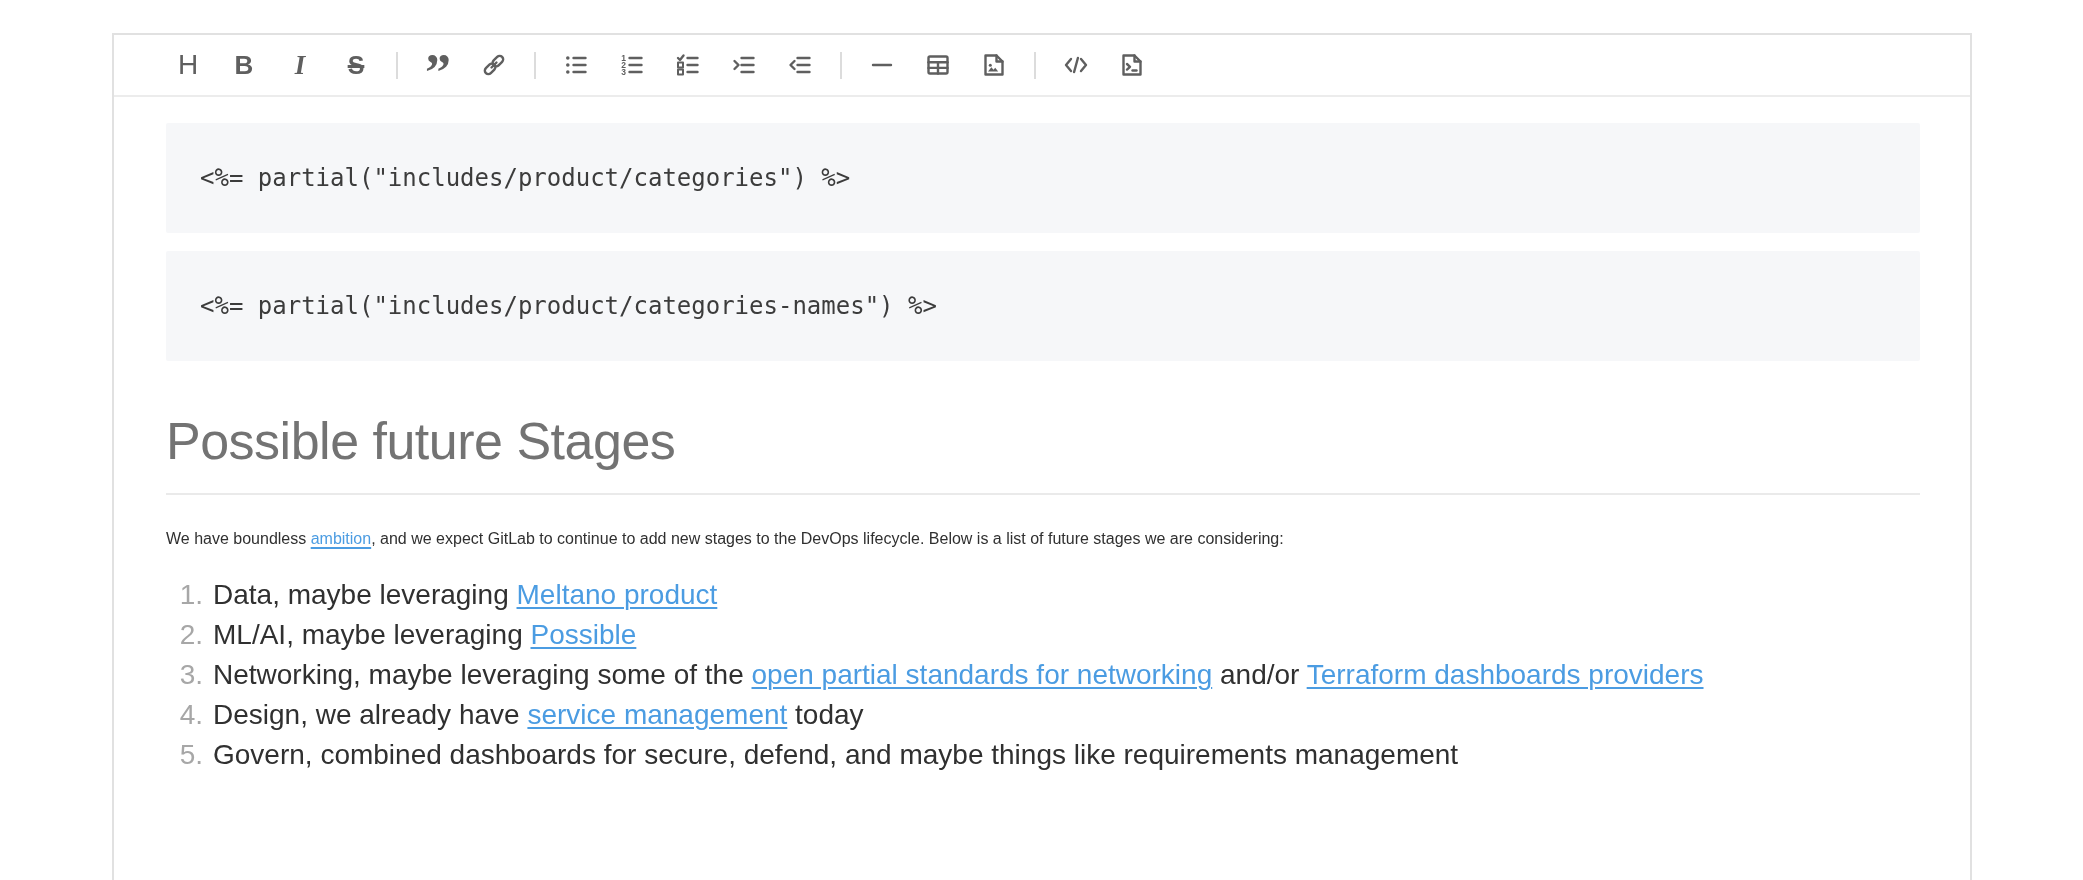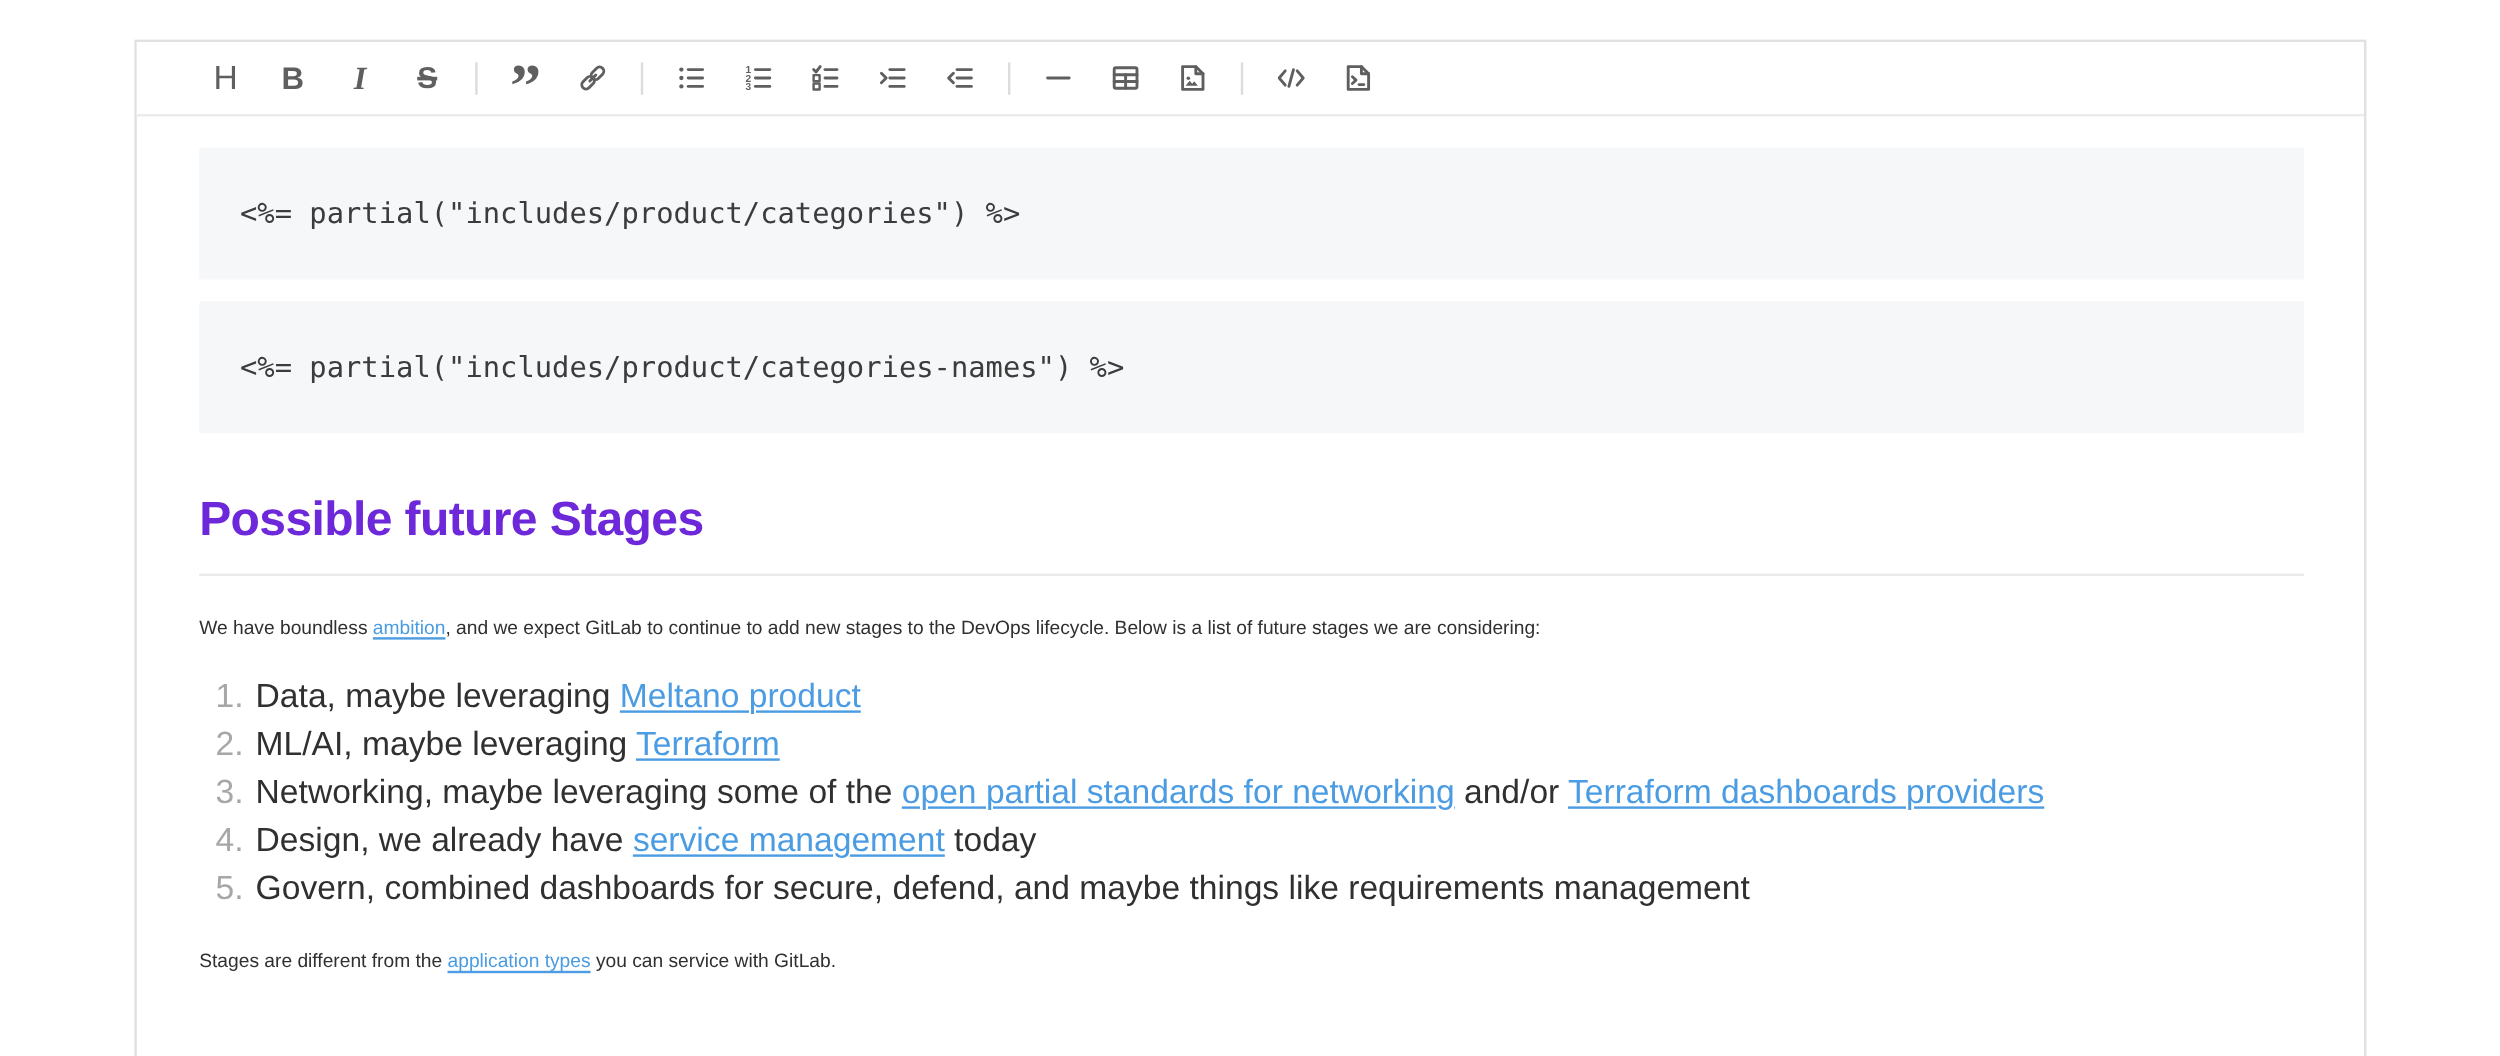--- a/index.html
+++ b/index.html
@@ -34,21 +34,21 @@
   .g-q{font:700 52px "Liberation Serif",serif;height:26px;display:flex;align-items:flex-start;overflow:hidden;line-height:0.82;}
 
   .content{padding:26px 50px 0 52px;}
   .code-block{
     background:var(--code_bg);height:110px;display:flex;align-items:center;
     padding:0 34px;margin:0 0 18px 0;border-radius:2px;
     font-family:"Liberation Mono","DejaVu Sans Mono",monospace;
     font-size:24px;color:#3c3c3c;white-space:pre;
   }
   h1.title{
-    font-size:40px;font-weight:700;color:#6d28d9;letter-spacing:-0.5px;
+    font-size:52px;font-weight:400;color:#737373;letter-spacing:-0.5px;
     margin:50px 0 0 0;padding:0 0 22px 0;border-bottom:2px solid #eaeaea;
   }
   p.body{font-size:16px;line-height:40px;margin:24px 0 0 0;max-width:1760px;}
   p.outro{margin-top:22px;}
   ol.stages{
     margin:16px 0 0 0;padding:0 0 0 47px;list-style:none;counter-reset:li;
     font-size:28px;line-height:40px;
   }
   ol.stages li{counter-increment:li;position:relative;}
   ol.stages li::before{
@@ -225,20 +225,19 @@
     </div>
   <div class="content">
     <div>
         <pre class="code-block"><code>&lt;%= partial("includes/product/categories") %&gt;</code></pre>
         <pre class="code-block"><code>&lt;%= partial("includes/product/categories-names") %&gt;</code></pre>
       </div>
     <h1 class="title">Possible future Stages</h1>
     <p class="body">We have boundless <a class="link">ambition</a>, and we expect GitLab to continue to add new stages to the DevOps lifecycle. Below is a list of future stages we are considering:</p>
     <ol class="stages">
         <li>Data, maybe leveraging <a class="link">Meltano product</a></li>
-        <li>ML/AI, maybe leveraging <a class="link">Terraform</a></li>
+        <li>ML/AI, maybe leveraging <a class="link">Possible</a></li>
         <li>Networking, maybe leveraging some of the <a class="link">open partial standards for networking</a> and/or <a class="link">Terraform dashboards providers</a></li>
         <li>Design, we already have <a class="link">service management</a> today</li>
         <li>Govern, combined dashboards for secure, defend, and maybe things like requirements management</li>
       </ol>
-    <p class="body outro">Stages are different from the <a class="link">application types</a> you can service with GitLab.</p>
   </div>
 </div>
 
 </body></html>

